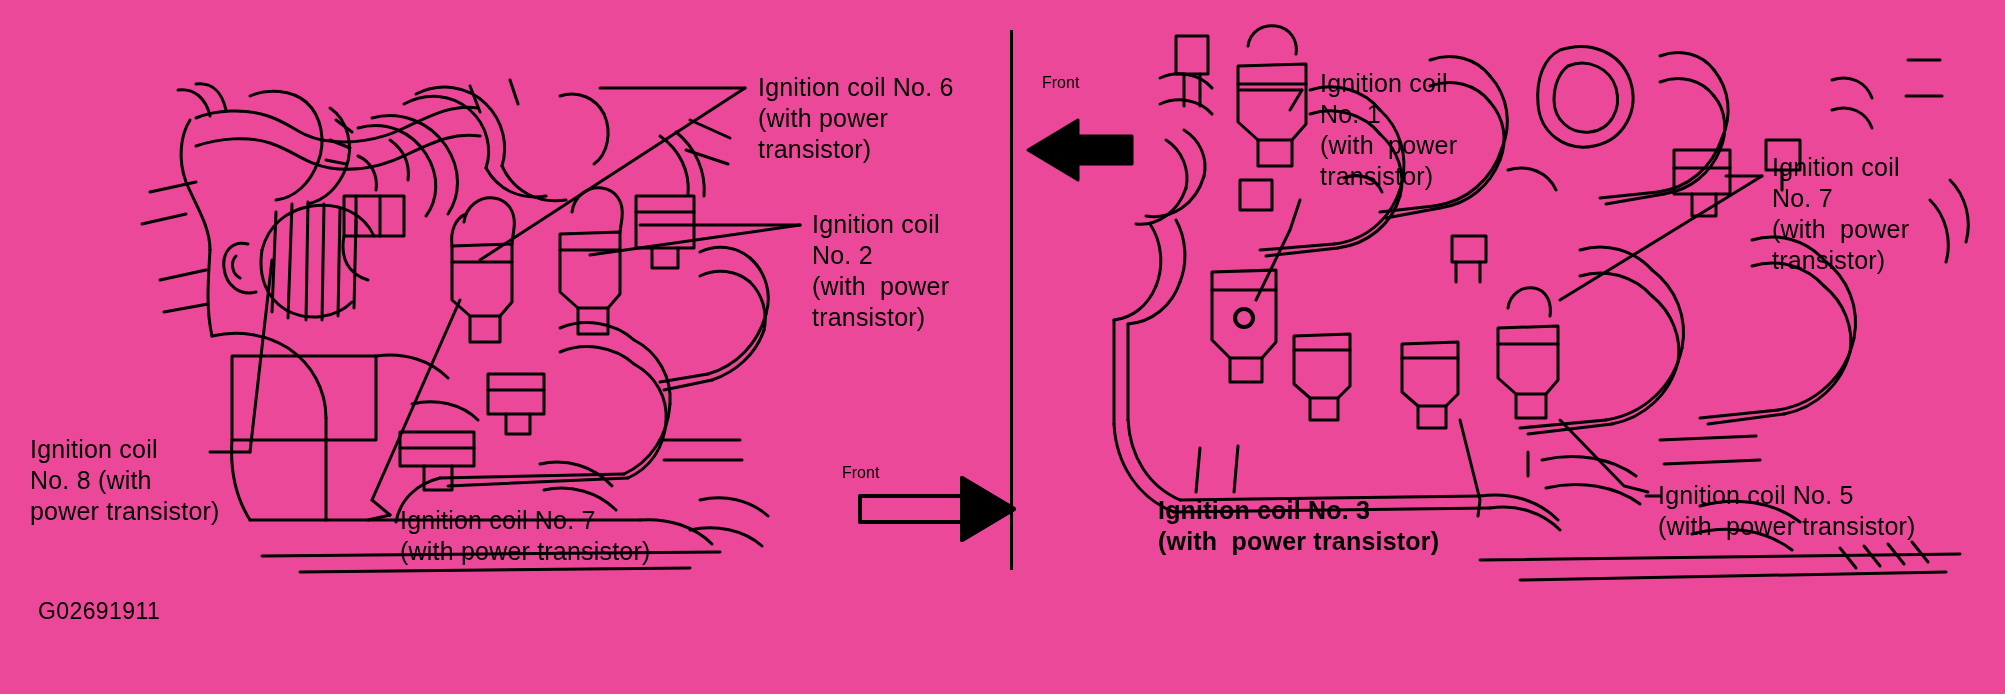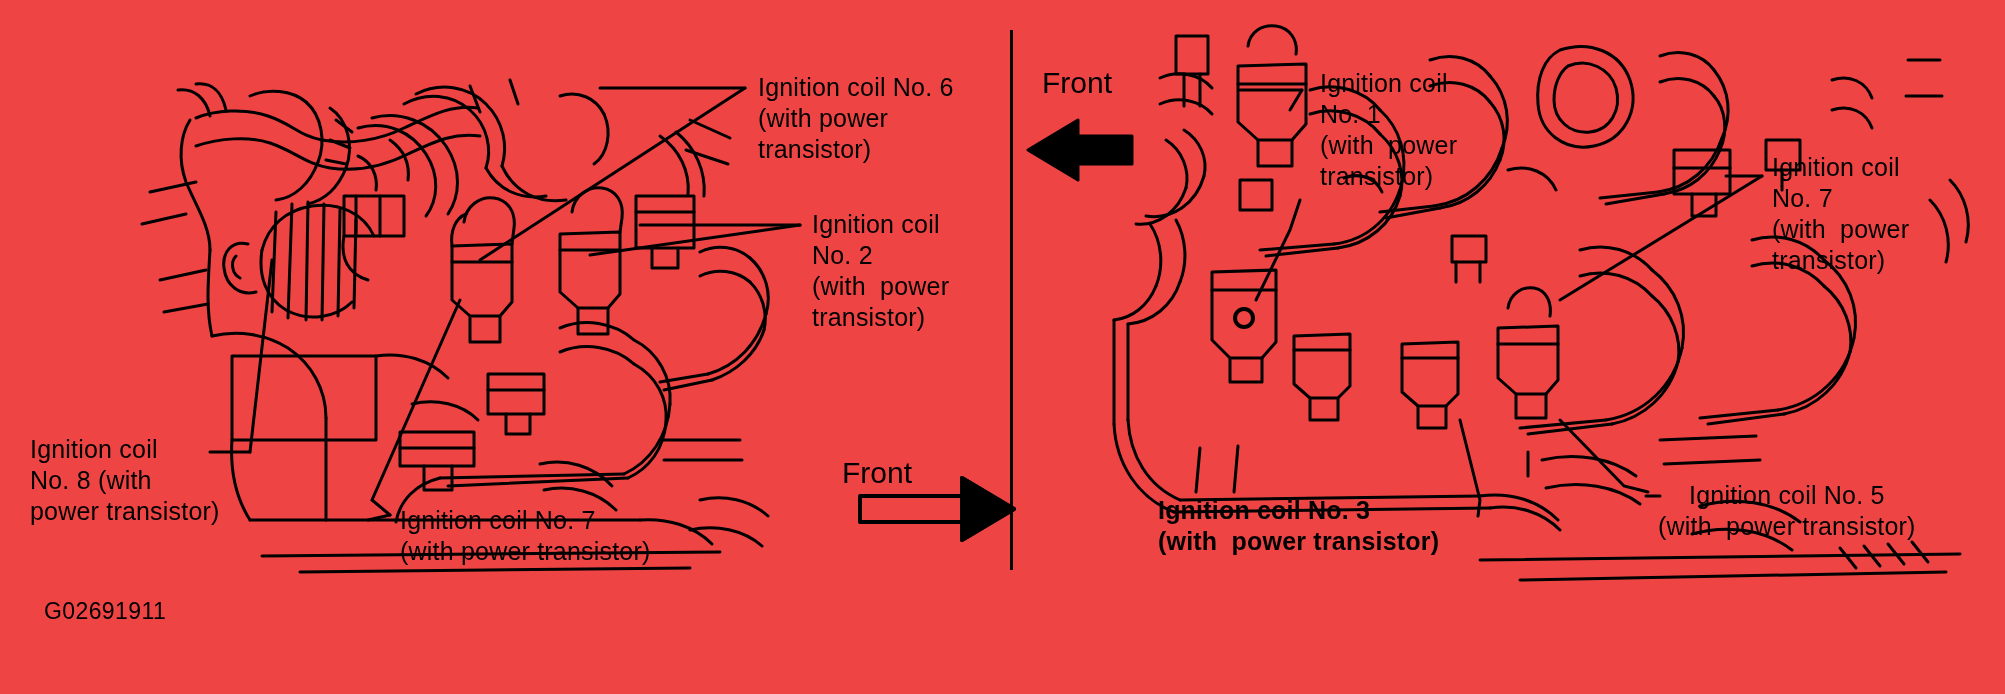--- a/index.html
+++ b/index.html
@@ -8,57 +8,57 @@
     background: #ffffff;
   }
   body {
     font-family: "Liberation Sans", sans-serif;
     color: #000000;
   }
   #canvas {
     position: relative;
     width: 2005px;
     height: 694px;
-    background: #ef4444;
+    background: #ec4899;
     overflow: hidden;
   }
   .art {
     position: absolute;
     top: 0;
     left: 0;
     width: 2005px;
     height: 694px;
     pointer-events: none;
   }
   .label {
     position: absolute;
     font-size: 25px;
     line-height: 31px;
     letter-spacing: 0.2px;
     white-space: pre;
     color: #000;
   }
   .fig-id {
     position: absolute;
-    left: 44px;
+    left: 38px;
     top: 598px;
     font-size: 23px;
     letter-spacing: 0.4px;
   }
   .divider {
     position: absolute;
     left: 1010px;
     top: 30px;
     width: 3px;
     height: 540px;
     background: #000;
   }
   .front-label {
     position: absolute;
-    font-size: 30px;
+    font-size: 16px;
     line-height: 30px;
   }
 </style>
 </head>
 <body>
 
 <div id="canvas">
 
   <svg class="art" viewBox="0 0 2005 694" xmlns="http://www.w3.org/2000/svg">
     <g fill="none" stroke="#000" stroke-width="3" stroke-linecap="round" stroke-linejoin="round">
@@ -360,18 +360,18 @@
 transistor)</div>
 
   <div class="label" style="left:1772px; top:152px;">Ignition coil
 No. 7
 (with  power
 transistor)</div>
 
   <div class="label" style="left:1158px; top:495px;font-weight:bold;">Ignition coil No. 3
 (with  power transistor)</div>
 
-  <div class="label" style="left:1658px; top:480px;text-align:center;">Ignition coil No. 5
+  <div class="label" style="left:1658px; top:480px;">Ignition coil No. 5
 (with  power transistor)</div>
 
   <div class="fig-id">G02691911</div>
 
 </div>
 
 </body></html>

